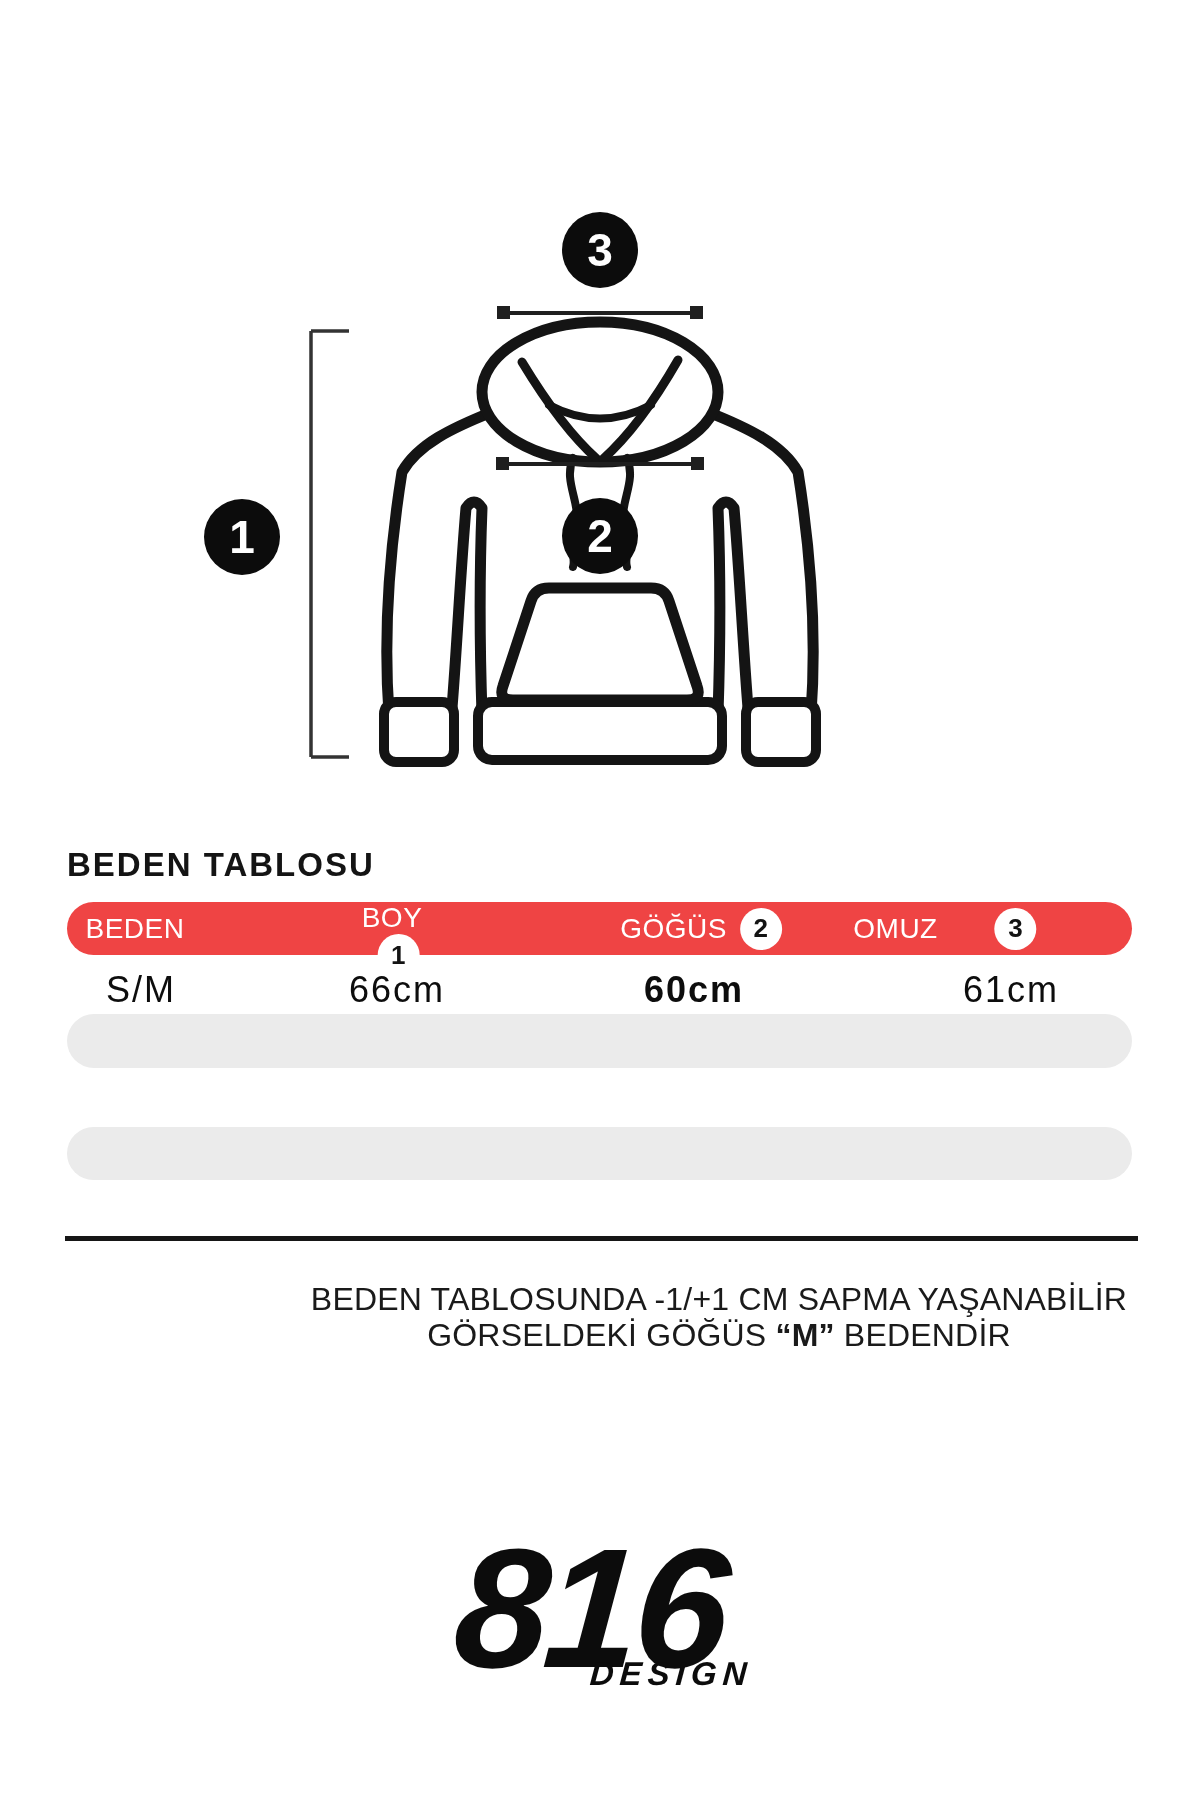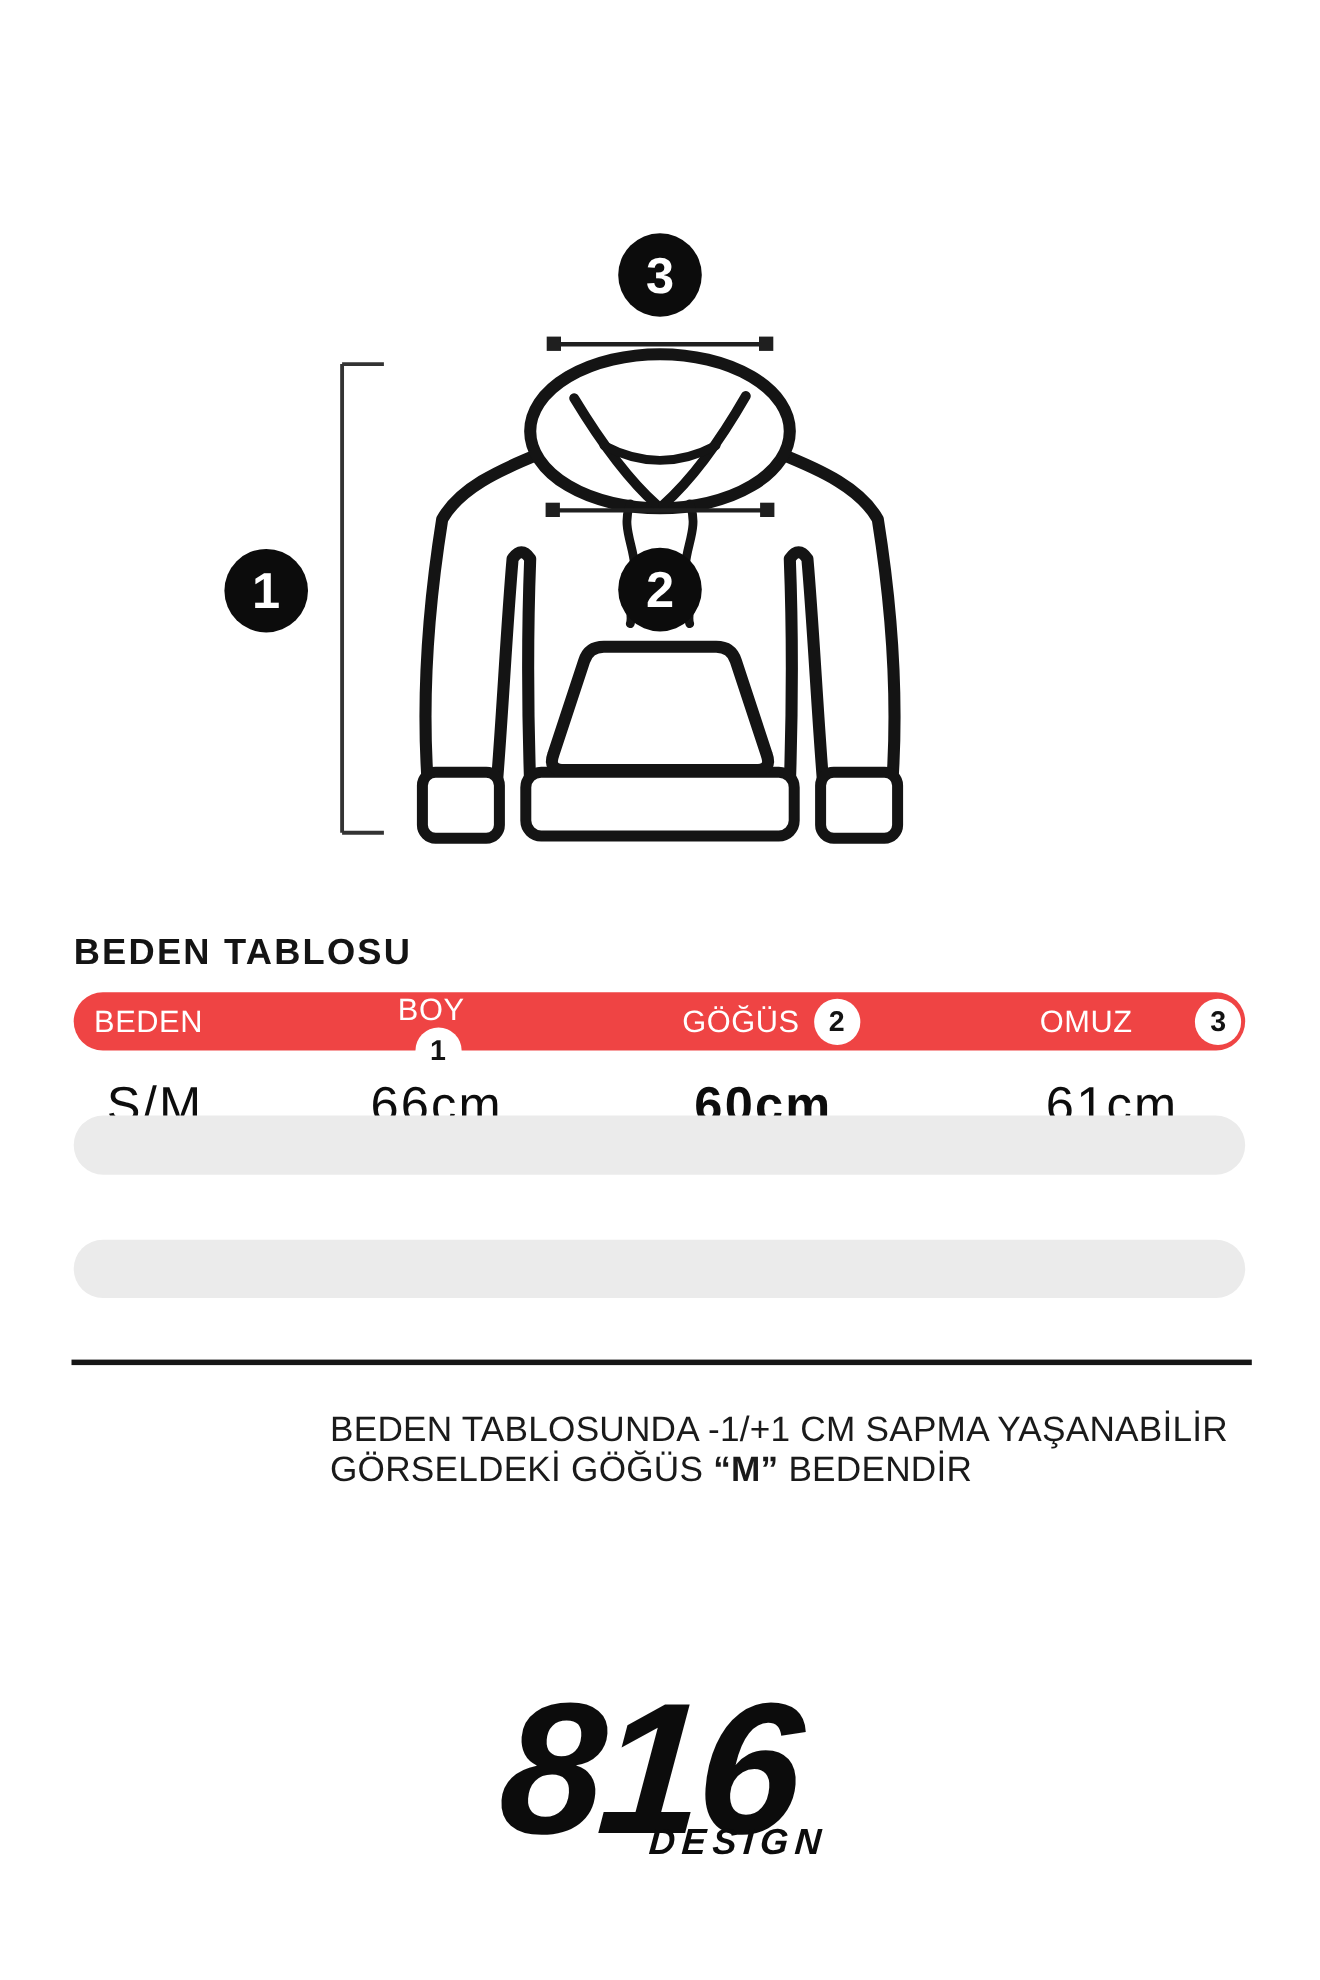--- a/index.html
+++ b/index.html
@@ -24,49 +24,49 @@
     position:absolute; left:67px; top:902px; width:1065px; height:53px;
     background:#ef4444; border-radius:27px;
   }
   .hcell {
     position:absolute; top:0; height:53px; display:flex; align-items:center;
     transform:translateX(-50%); color:#ffffff; font-size:28px; letter-spacing:0.5px; white-space:nowrap;
   }
   .hcell.c1 { left:68px; }
   .hcell.c2 { left:325px;flex-direction:column; }
   .hcell.c3 { left:634px; }
-  .hcell.c4 { left:970px;gap:44px; }
+  .hcell.c4 { left:878px;gap:44px; }
   .badge {
     width:42px; height:42px; border-radius:50%; background:#ffffff; color:#131313;
     font-size:26px; font-weight:bold; display:flex; align-items:center; justify-content:center;
     margin-left:13px; flex:0 0 auto;
   }
 
   .trow { position:absolute; left:67px; width:1065px; height:44px; }
   .trow.r1 { top:968px; }
   .trow.r2 { top:1078px; }
   .tcell {
     position:absolute; top:0; height:44px; line-height:44px; transform:translateX(-50%);
-    font-size:46px; letter-spacing:2px; color:#0d0d0d; white-space:nowrap;margin-top:14px;
+    font-size:36px; letter-spacing:2px; color:#0d0d0d; white-space:nowrap;
   }
   .tcell.c1 { left:74px; }
   .tcell.c2 { left:330px;text-align:center; }
   .tcell.c3 { left:627px;font-weight:bold; }
   .tcell.c4 { left:944px;text-align:right; }
 
   .stripe {
     position:absolute; left:67px; width:1065px; background:#ebebeb; border-radius:27px;
   }
   .stripe.s1 { top:1014px; height:54px; }
   .stripe.s2 { top:1127px; height:53px; }
 
   .divider { position:absolute; left:65px; top:1236px; width:1073px; height:5px; background:#161616; }
 
   .note {
-    position:absolute; left:300px; top:1281px; width:838px; text-align:left;
+    position:absolute; left:300px; top:1281px; width:838px; text-align:center;
     font-size:32px; line-height:36px; color:#1a1a1a; letter-spacing:0.2px;
   }
   .note .bold { font-weight:bold; }
 
   .logo { position:absolute; left:425px; top:1543px; width:330px; height:150px; color:#0c0c0c; font-style:italic; }
   .logo-number {
     display:block; text-align:center; font-weight:bold; font-size:170px; line-height:130px;
     letter-spacing:-5px; transform:skewX(-4deg); white-space:nowrap;
   }
   .logo-word {

